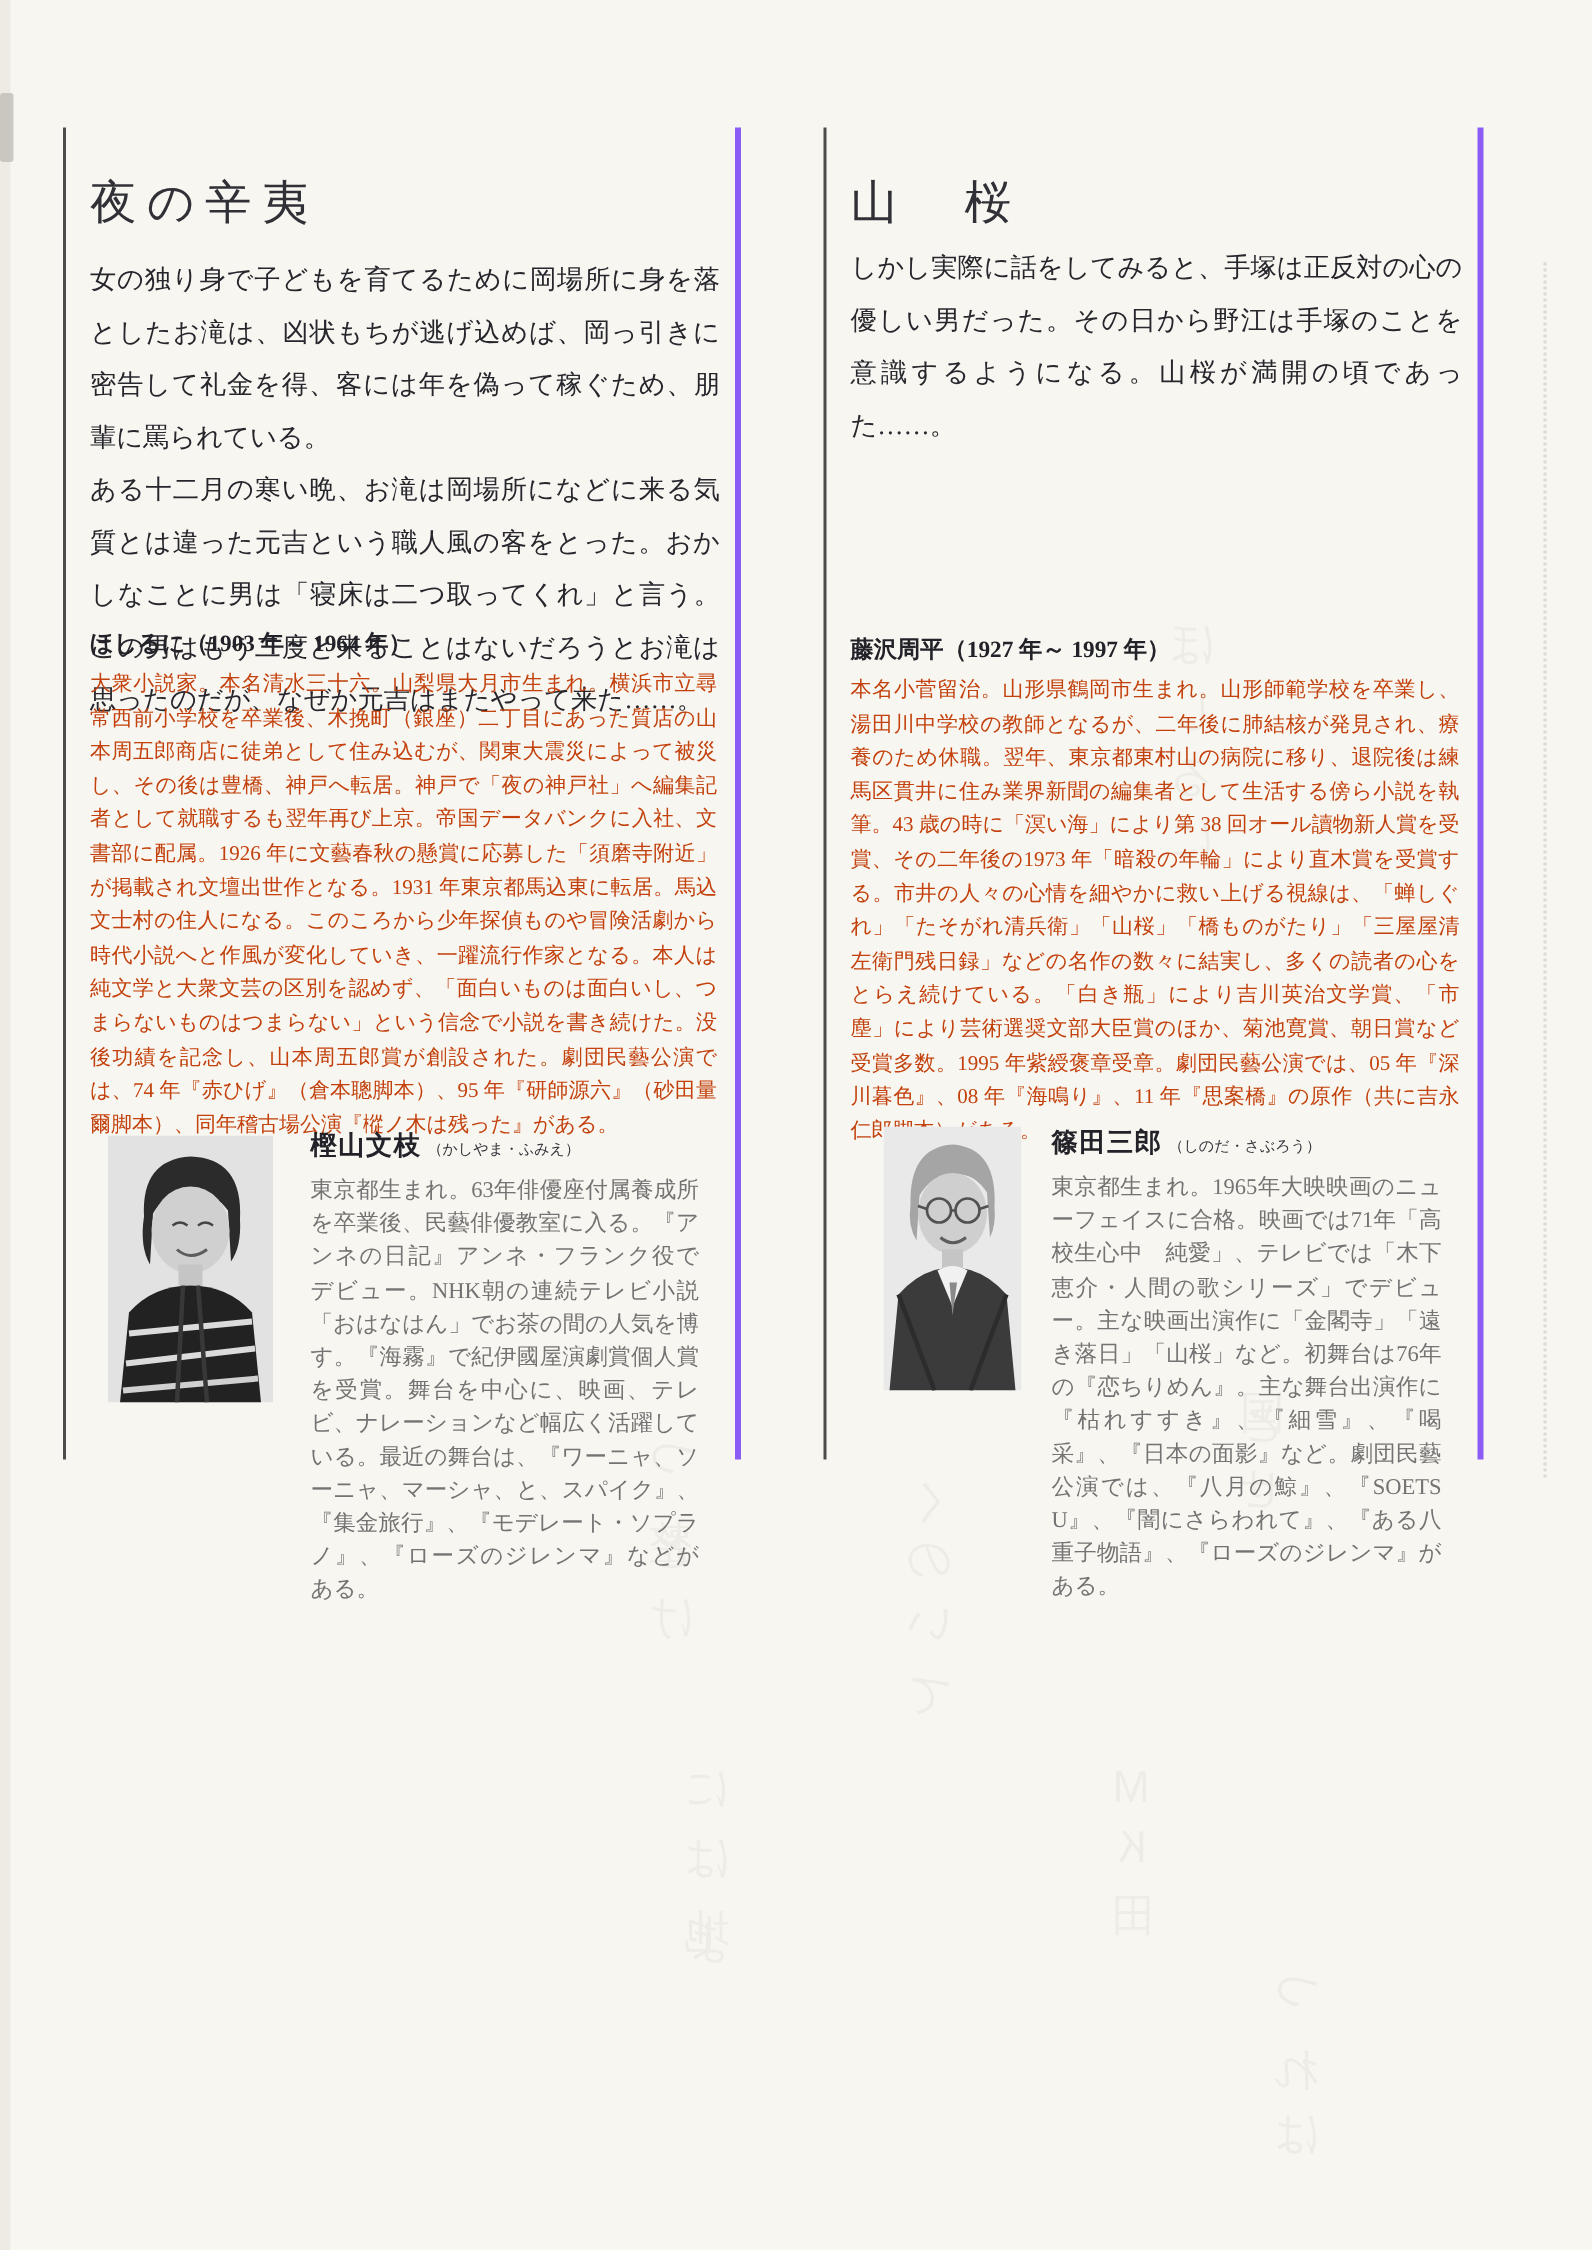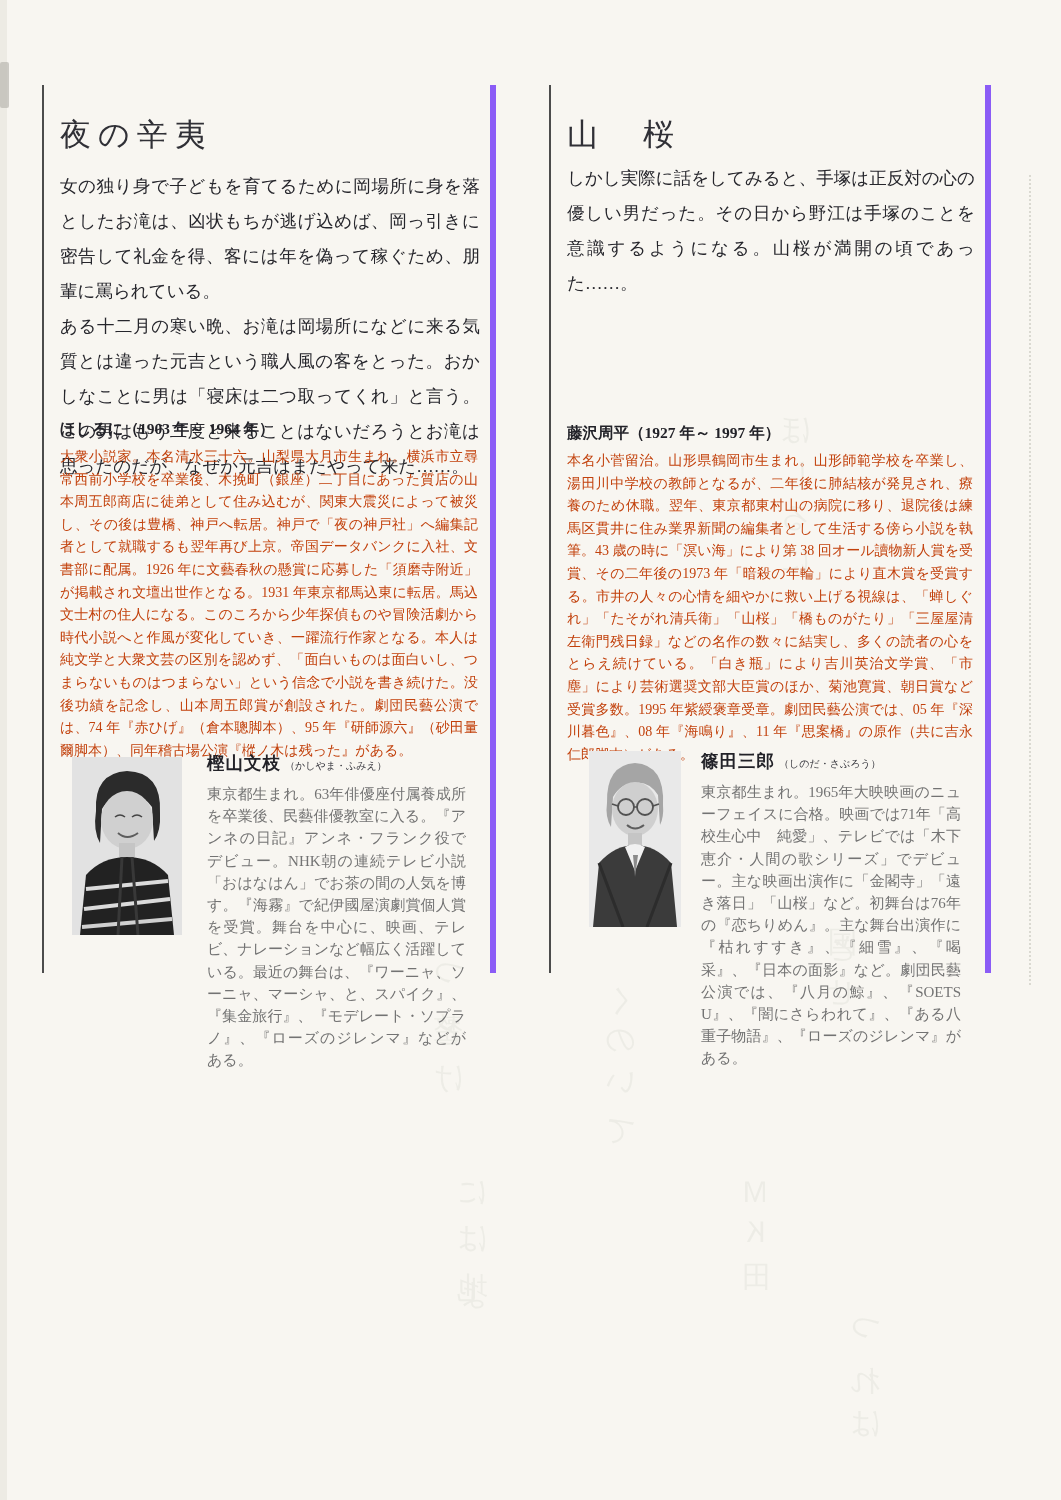--- a/index.html
+++ b/index.html
@@ -9,21 +9,21 @@
     font-family:"Liberation Serif","DejaVu Serif",serif;
     color:#28282e;
     overflow:hidden;
   }
   .scan-edge{position:absolute;left:0;top:0;width:7px;height:1500px;background:#edebe4;}
   .scan-smudge{position:absolute;left:0px;top:62px;width:9px;height:46px;background:#b9b8b1;border-radius:2px;opacity:.7;}
   .scan-dotline{position:absolute;left:1029px;top:175px;height:810px;width:0;border-left:2px dotted #c3c2b8;opacity:.55;}
 
   .col{
     position:absolute;top:85px;height:888px;
-    border-left:2px solid #4c4c4c;border-right:6px solid #8b5cf6;
+    border-left:2px solid #4c4c4c;border-right:4px solid #8b5cf6;
     background:transparent;
   }
   .col-left{left:42px;width:446px;}
   .col-right{left:549px;width:434px;}
 
   .play-title{
     position:absolute;left:16px;top:8px;
     font-size:31px;letter-spacing:7px;color:#303036;font-weight:500;
   }
   .synopsis{

